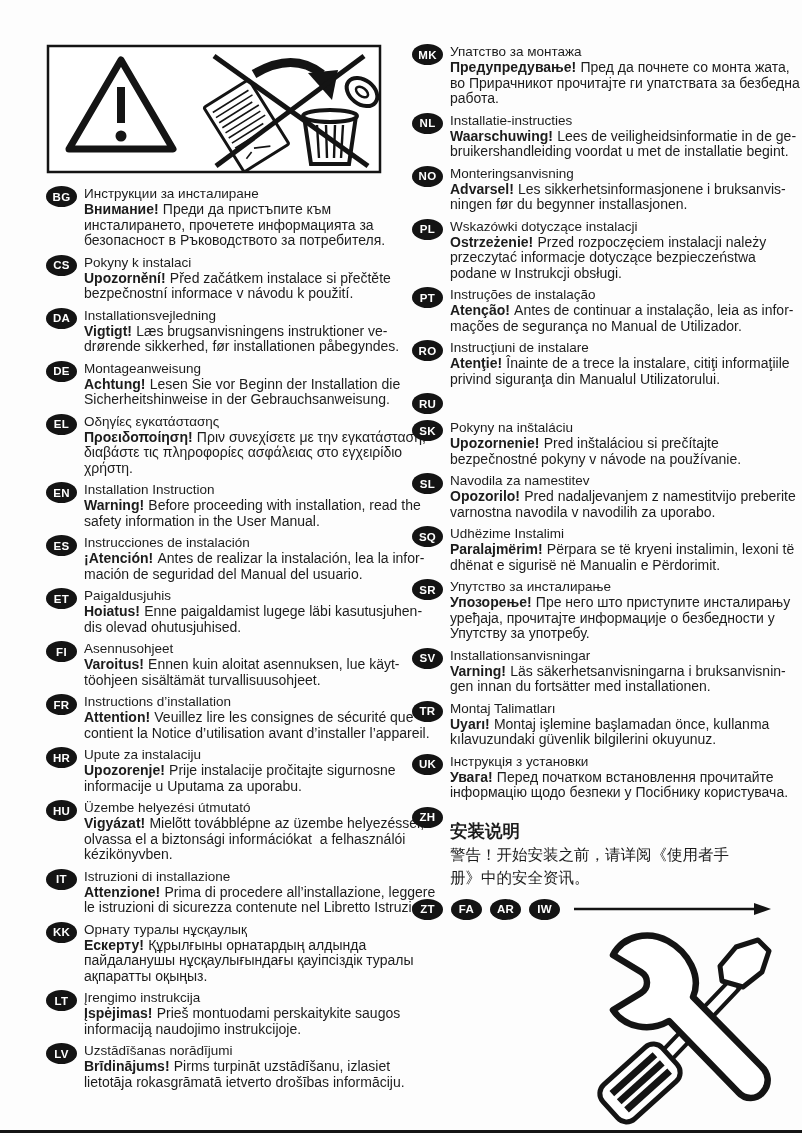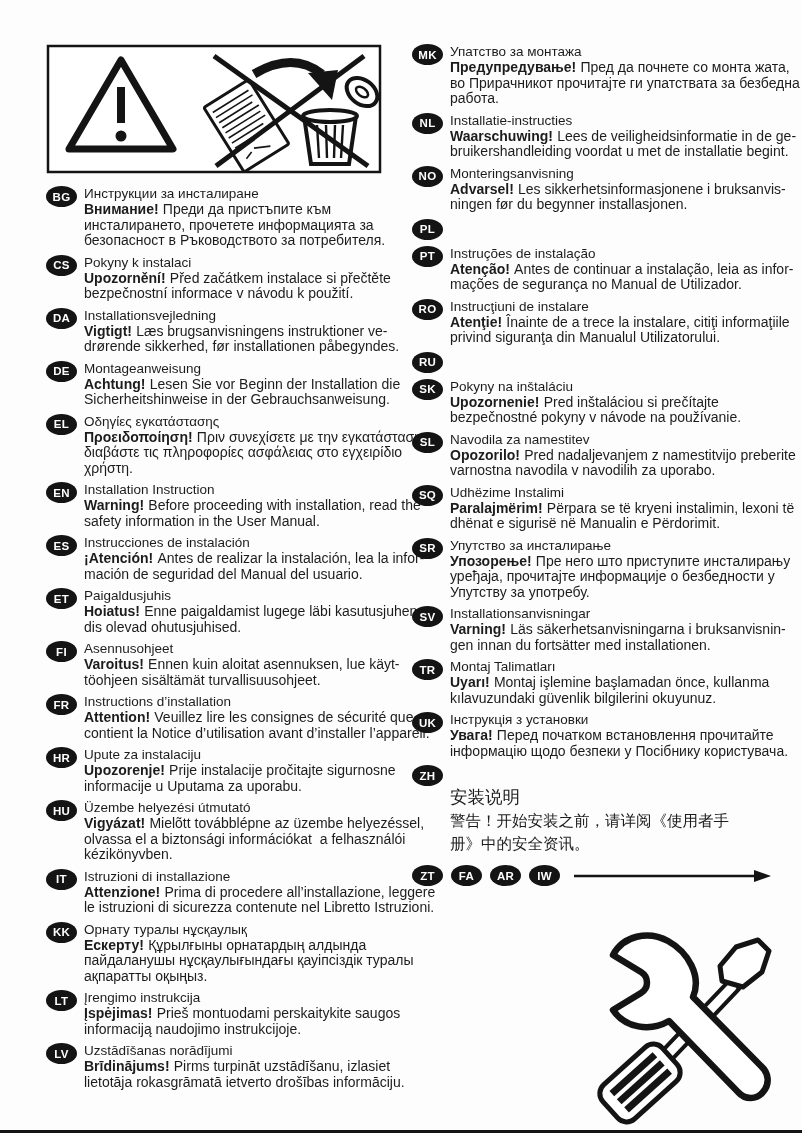--- a/index.html
+++ b/index.html
@@ -29,21 +29,21 @@
     border-radius:50%;
     display:flex;align-items:center;justify-content:center;
     font-size:11.5px;font-weight:700;letter-spacing:.3px;
     margin-right:7px;margin-top:0px;
     box-sizing:border-box;padding:0 3px;text-align:center;
   }
   .entry-text{flex:1 1 auto;min-width:0;}
   .entry-title{font-size:13.5px;line-height:16px;white-space:pre;}
   .entry-body{font-size:14px;line-height:15.5px;white-space:pre;}
   .entry-body .warn{font-weight:700;margin-right:.3em;}
-  .entry.cjk .entry-title{font-size:17.5px;line-height:24px;margin-top:20px;}
+  .entry.cjk .entry-title{font-size:17.5px;line-height:24px;margin-top:12px;font-weight:bold;}
   .entry.cjk .entry-body{font-size:15.5px;line-height:23px;}
   .entry.cjk .warn{font-weight:400;margin-right:0;}
 
   .badge-row{display:flex;align-items:center;margin-top:10px;}
   .badge-row .badge{margin-right:8px;}
   .badge-row .arrow{flex:1 1 auto;height:16px;margin-left:4px;}
 
   .tools-illustration{
     position:absolute;right:14px;bottom:10px;
     width:200px;height:205px;
@@ -278,20 +278,26 @@
     <span class="badge">NO</span>
     <div class="entry-text">
       <div class="entry-title">Monteringsanvisning</div>
       <div class="entry-body"><span class="warn">Advarsel!</span><span>Les sikkerhetsinformasjonene i bruksanvis-
 ningen før du begynner installasjonen.</span></div>
     </div>
   </div>
 
   <div class="entry">
     <span class="badge">PL</span>
+    <div class="entry-text">
+      <div class="entry-title">Wskazówki dotyczące instalacji</div>
+      <div class="entry-body"><span class="warn">Ostrzeżenie!</span><span>Przed rozpoczęciem instalacji należy
+przeczytać informacje dotyczące bezpieczeństwa
+podane w Instrukcji obsługi.</span></div>
+    </div>
   </div>
 
   <div class="entry">
     <span class="badge">PT</span>
     <div class="entry-text">
       <div class="entry-title">Instruções de instalação</div>
       <div class="entry-body"><span class="warn">Atenção!</span><span>Antes de continuar a instalação, leia as infor-
 mações de segurança no Manual de Utilizador.</span></div>
     </div>
   </div>

